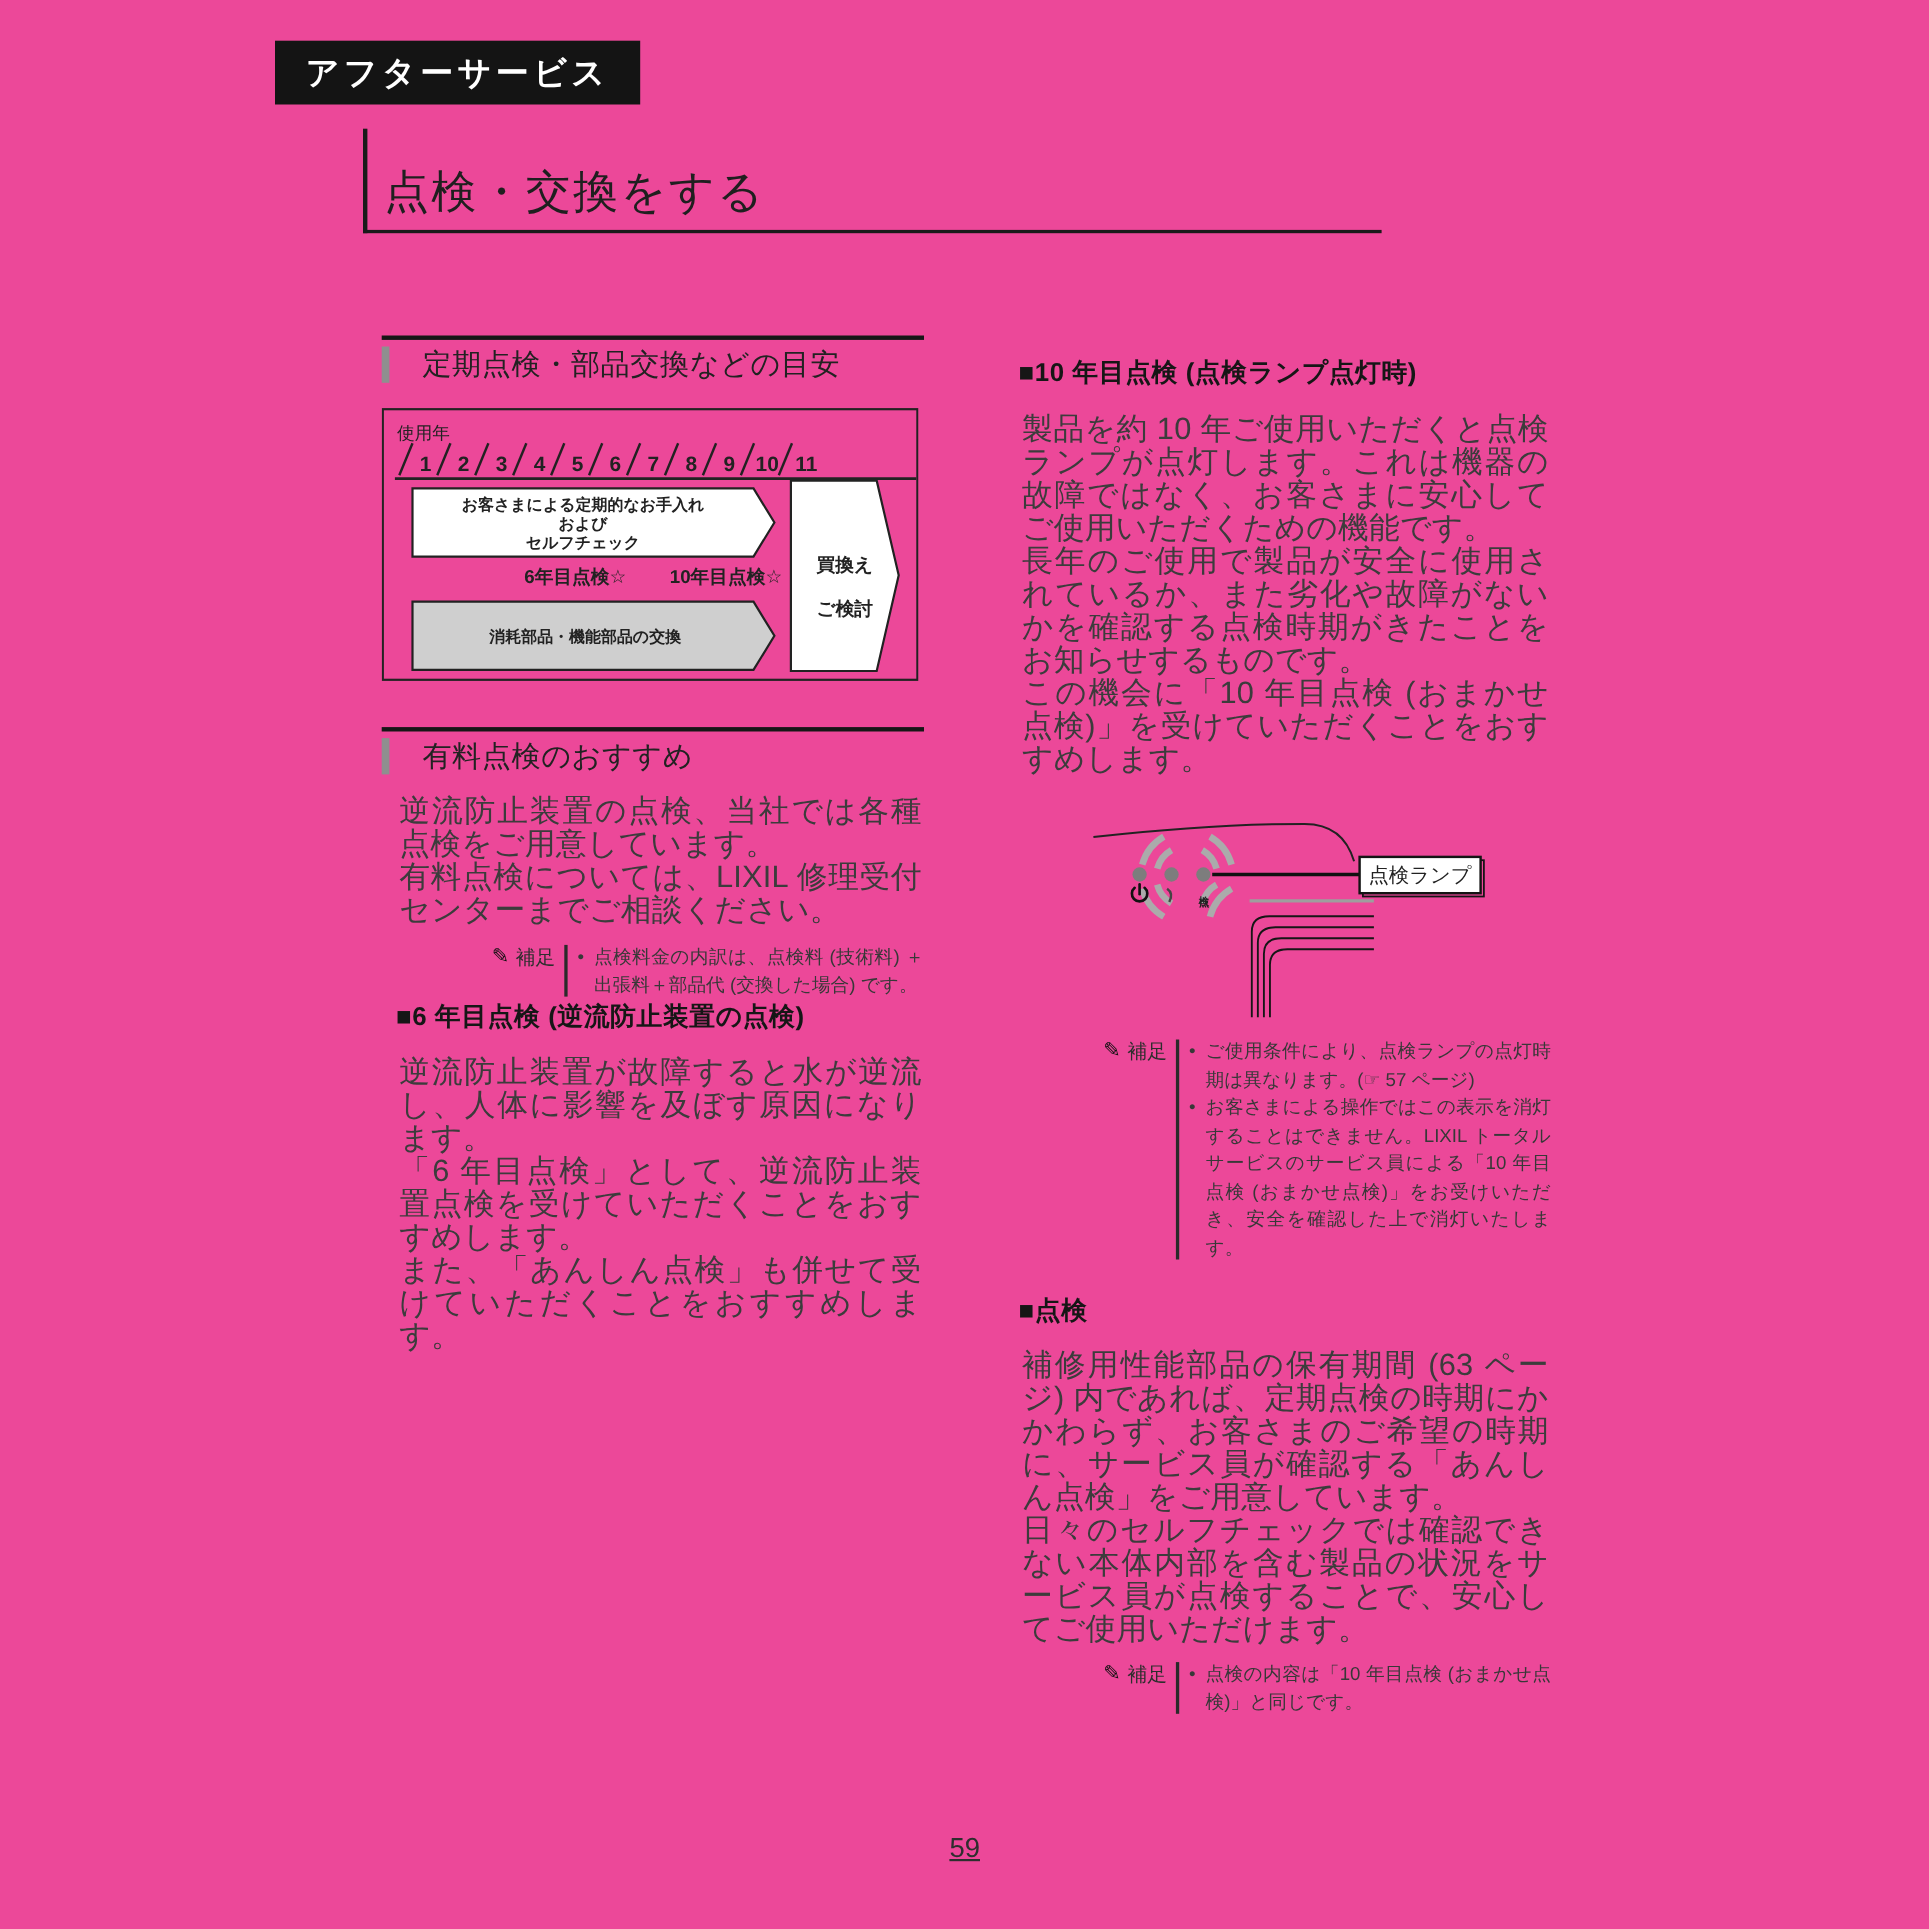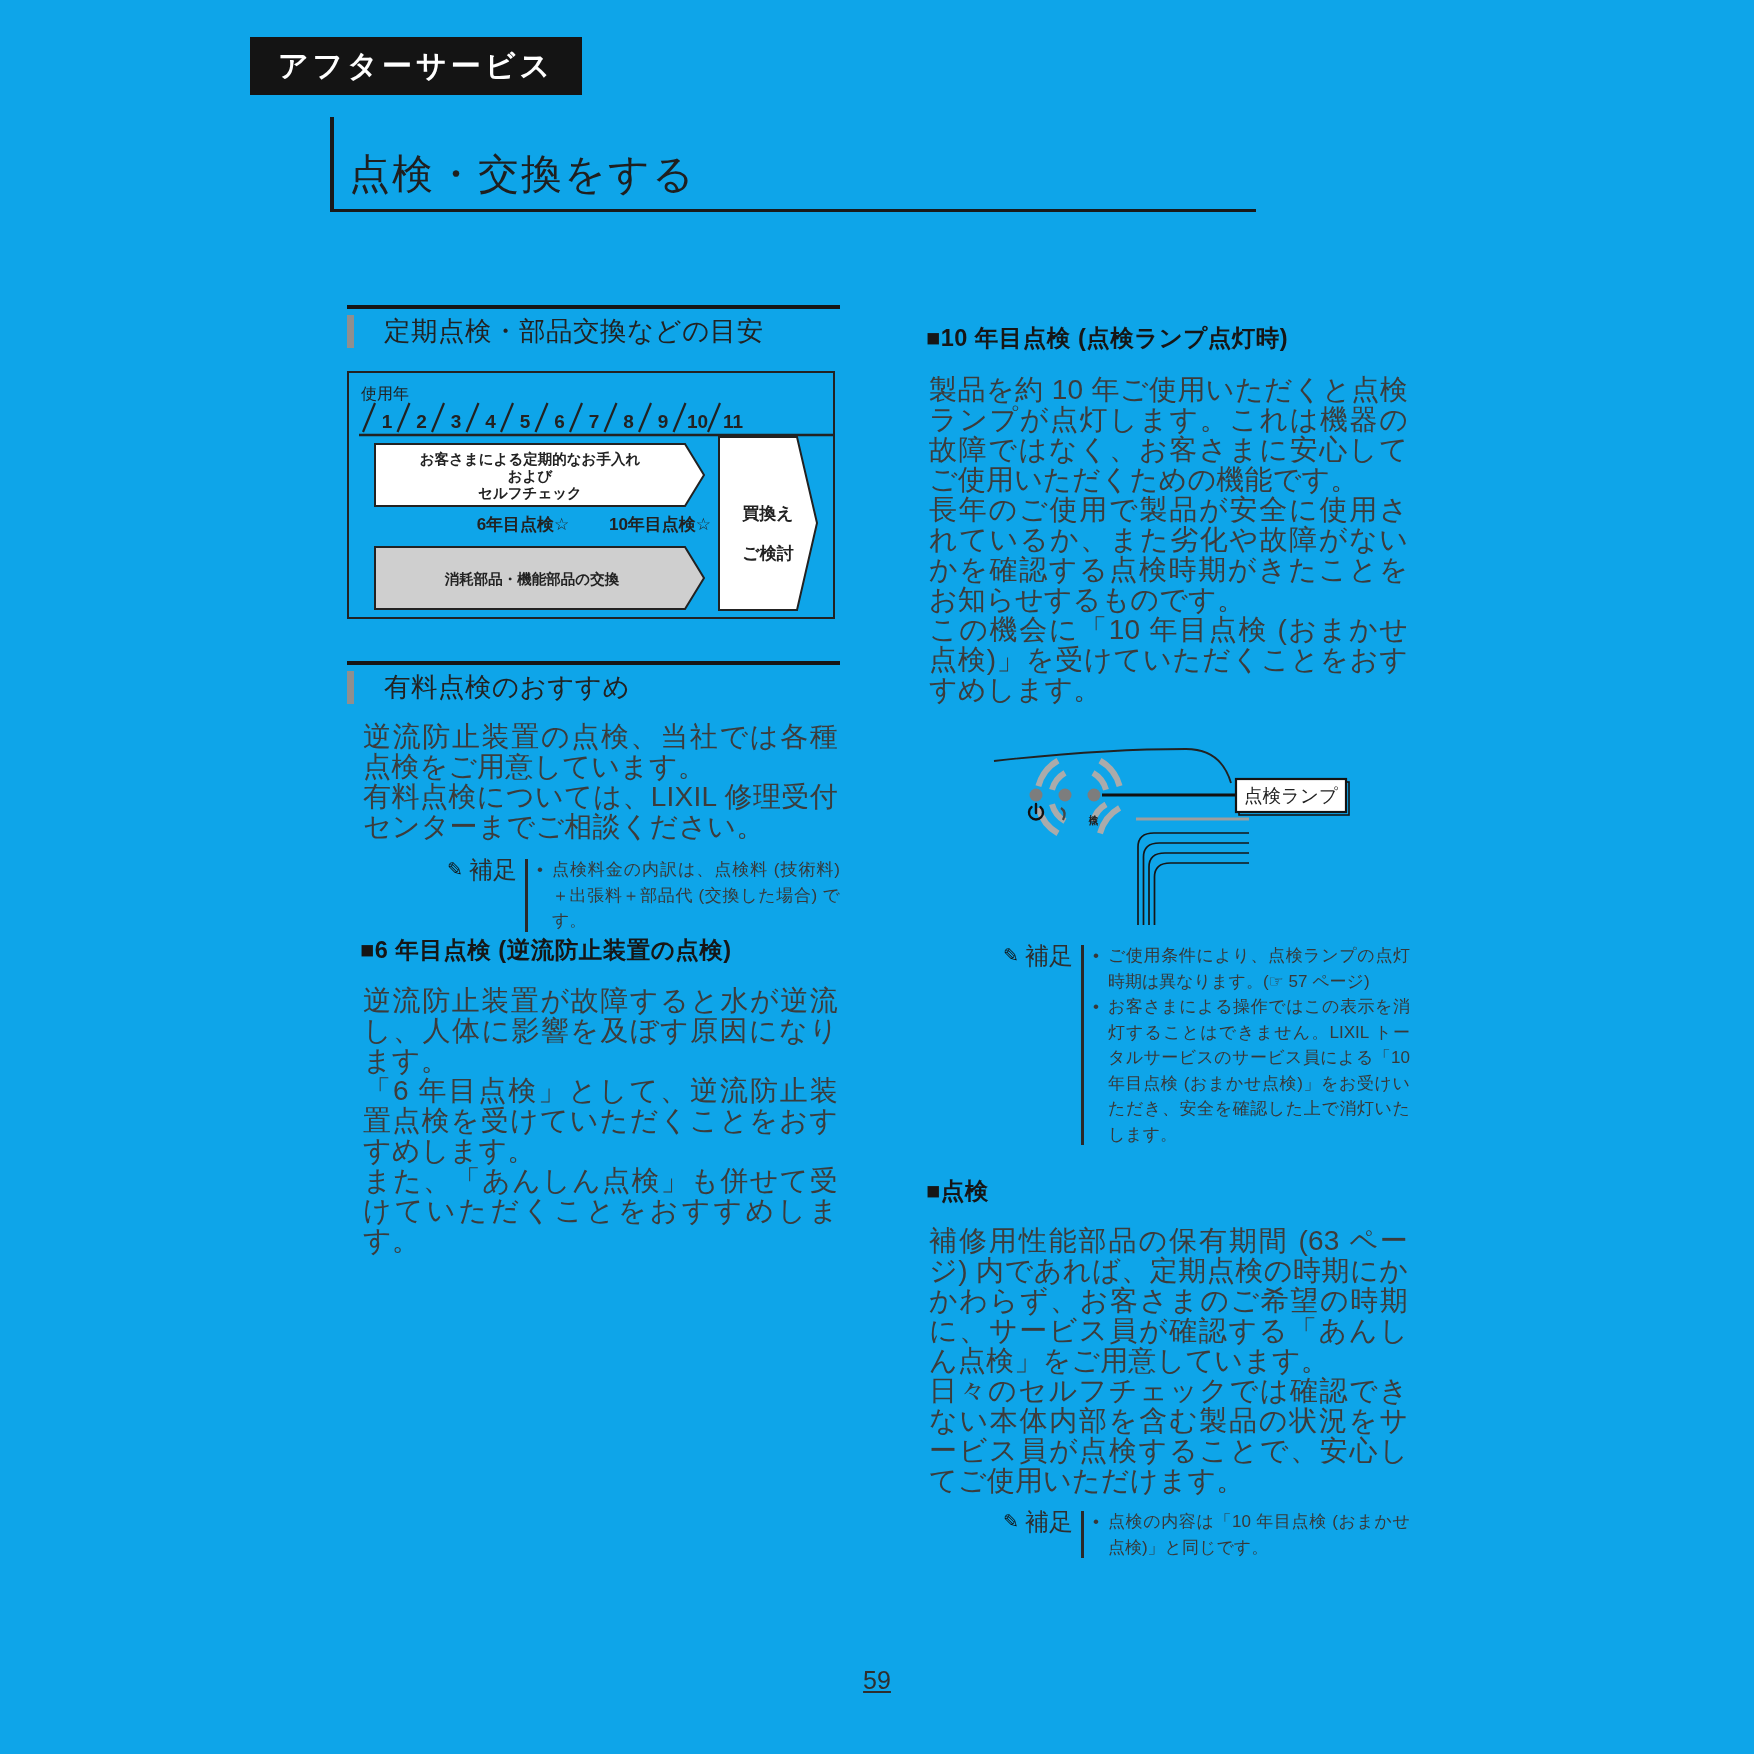--- a/index.html
+++ b/index.html
@@ -1,16 +1,16 @@
 <!DOCTYPE html>
 <html><head>
 <meta charset="utf-8">
 <style>
   html,body { margin:0; padding:0; background:#ffffff; }
-  .page { position:relative; width:1754px; height:1754px; background:#0ea5e9; overflow:hidden;
+  .page { position:relative; width:1754px; height:1754px; background:#ec4899; overflow:hidden;
           font-family:"Liberation Sans","DejaVu Sans",sans-serif; color:#2b2b2b; }
 
   .tag-box { position:absolute; left:250px; top:37px; width:332px; height:58px; background:#141414;
              color:#fff; display:flex; align-items:center; justify-content:center;
              font-size:30px; font-weight:700; letter-spacing:4px; }
 
   .title-block { position:absolute; left:330px; top:117px; width:926px; height:95px;
                  border-left:4px solid #1a1a1a; border-bottom:3px solid #1a1a1a; box-sizing:border-box; }
   .title-block h1 { margin:0; padding:30px 0 0 15px; font-size:41px; font-weight:500;
                     color:#1f1f1f; letter-spacing:2px; }
@@ -24,21 +24,21 @@
   .sec-h-text { font-size:26.5px; color:#222; letter-spacing:0.5px;margin-left:21px; }
 
   .sub-h { margin:0; padding-left:13px; font-size:23.5px; font-weight:600; color:#161616; letter-spacing:0.5px; }
 
   .paras { padding-left:16px; padding-right:2px; }
   .para  { font-size:28px; line-height:30px; color:#3c3c3c; text-align:justify; letter-spacing:0.2px; }
 
   .note { display:flex; align-items:stretch; font-size:17px; }
   .note-head { display:flex; gap:6px; align-items:flex-start; padding-top:1px; white-space:nowrap; }
   .pencil { font-size:19px; line-height:24px; color:#111; }
-  .note-label { font-size:24px; color:#2e2e2e; line-height:24px; }
+  .note-label { font-size:18px; color:#2e2e2e; line-height:24px; }
   .note-bar { width:3px; background:#2a2a2a; margin:2px 9px 2px 8px; flex:0 0 auto; }
   .note-items { flex:1; }
   .note-item { display:flex; color:#383838; line-height:25.5px; text-align:justify; }
   .note-item .bullet { flex:0 0 15px; }
 
   .timeline-svg { display:block; margin-top:22px; }
   .device-svg { display:block; margin:8px 0 0 78px; }
 
   svg text { fill:#222; font-family:"Liberation Sans","DejaVu Sans",sans-serif; }
   .frame { fill:none; stroke:#222; stroke-width:2; }

